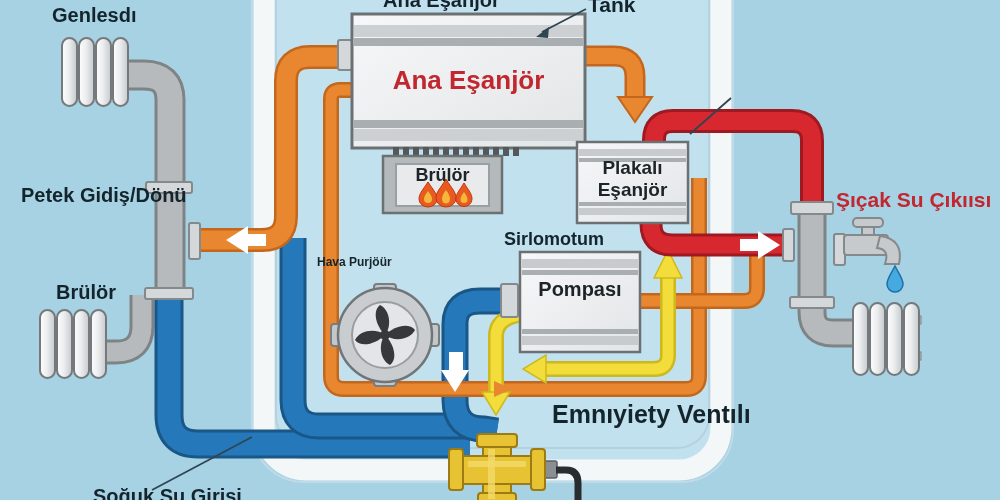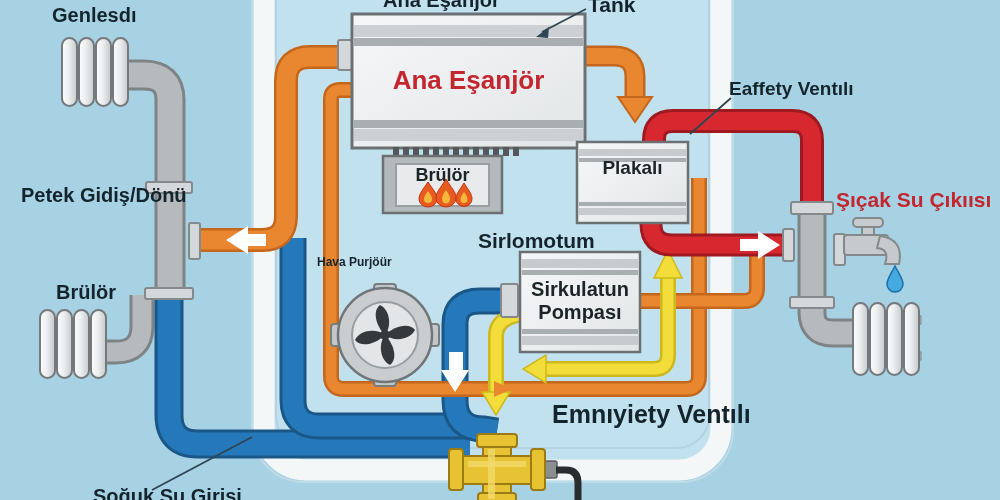--- a/index.html
+++ b/index.html
@@ -229,31 +229,30 @@
     <path d="M586,9 L542,32"></path>
     <polygon points="536,37 549,27 548,38" fill="#2f4552" stroke="none"></polygon>
     <path d="M731,98 L690,134"></path>
     <path d="M152,490 L252,437"></path>
   </g>
 </svg>
 
 <div class="lbl" style="left:52px;top:5px;font-size:20px">Genlesdı</div>
 <div class="lbl" style="left:383px;top:-10px;font-size:20px">Ana Eşanjör</div>
 <div class="lbl" style="left:588px;top:-6px;font-size:21px">Tank</div>
-<div class="lbl" style="left:729px;top:79px;font-size:19px">Eaffety Ventılı</div>
 <div class="lbl" style="left:21px;top:185px;font-size:20px">Petek Gidiş/Dönü</div>
 <div class="lbl" style="left:56px;top:282px;font-size:20px">Brülör</div>
 <div class="lbl" style="left:317px;top:256px;font-size:12px">Hava Purjöür</div>
-<div class="lbl" style="left:478px;top:230px;font-size:21px">Sirlomotum</div>
+<div class="lbl" style="left:504px;top:230px;font-size:18px">Sirlomotum</div>
 <div class="lbl red" style="left:836px;top:189px;font-size:21px">Şıçak Su Çıkıısı</div>
 <div class="lbl" style="left:552px;top:401px;font-size:25px">Emnıyiety Ventılı</div>
 <div class="lbl" style="left:93px;top:486px;font-size:20px">Soğuk Su Girişi</div>
 
 <div class="boxtxt" style="left:352px;top:66px;width:233px;font-size:26px;color:#c2262e">Ana Eşanjör</div>
 <div class="boxtxt" style="left:396px;top:165px;width:93px;font-size:18px">Brülör</div>
 <div class="boxtxt" style="left:577px;top:157px;width:111px;font-size:19px">
   <div>Plakalı</div>
+  <div>Eşanjör</div>
 </div>
 <div class="boxtxt" style="left:520px;top:278px;width:120px;font-size:20px">
-  <div>Sirkulatun</div>
   <div>Pompası</div>
 </div>
 </div>
 
 </body></html>

